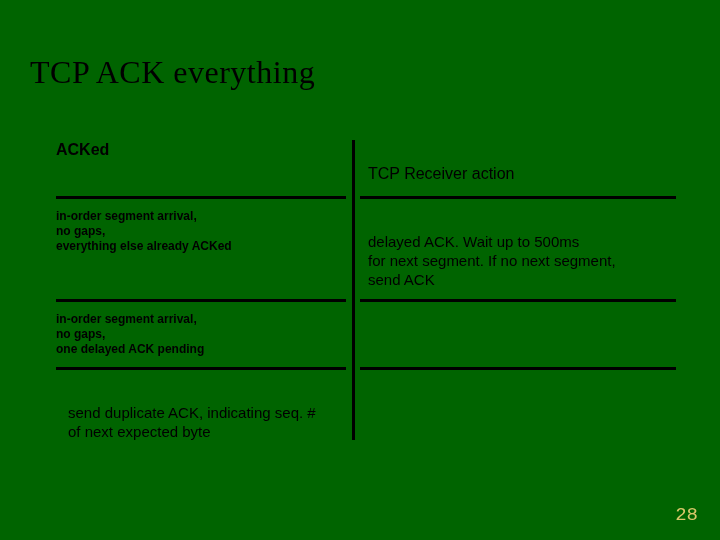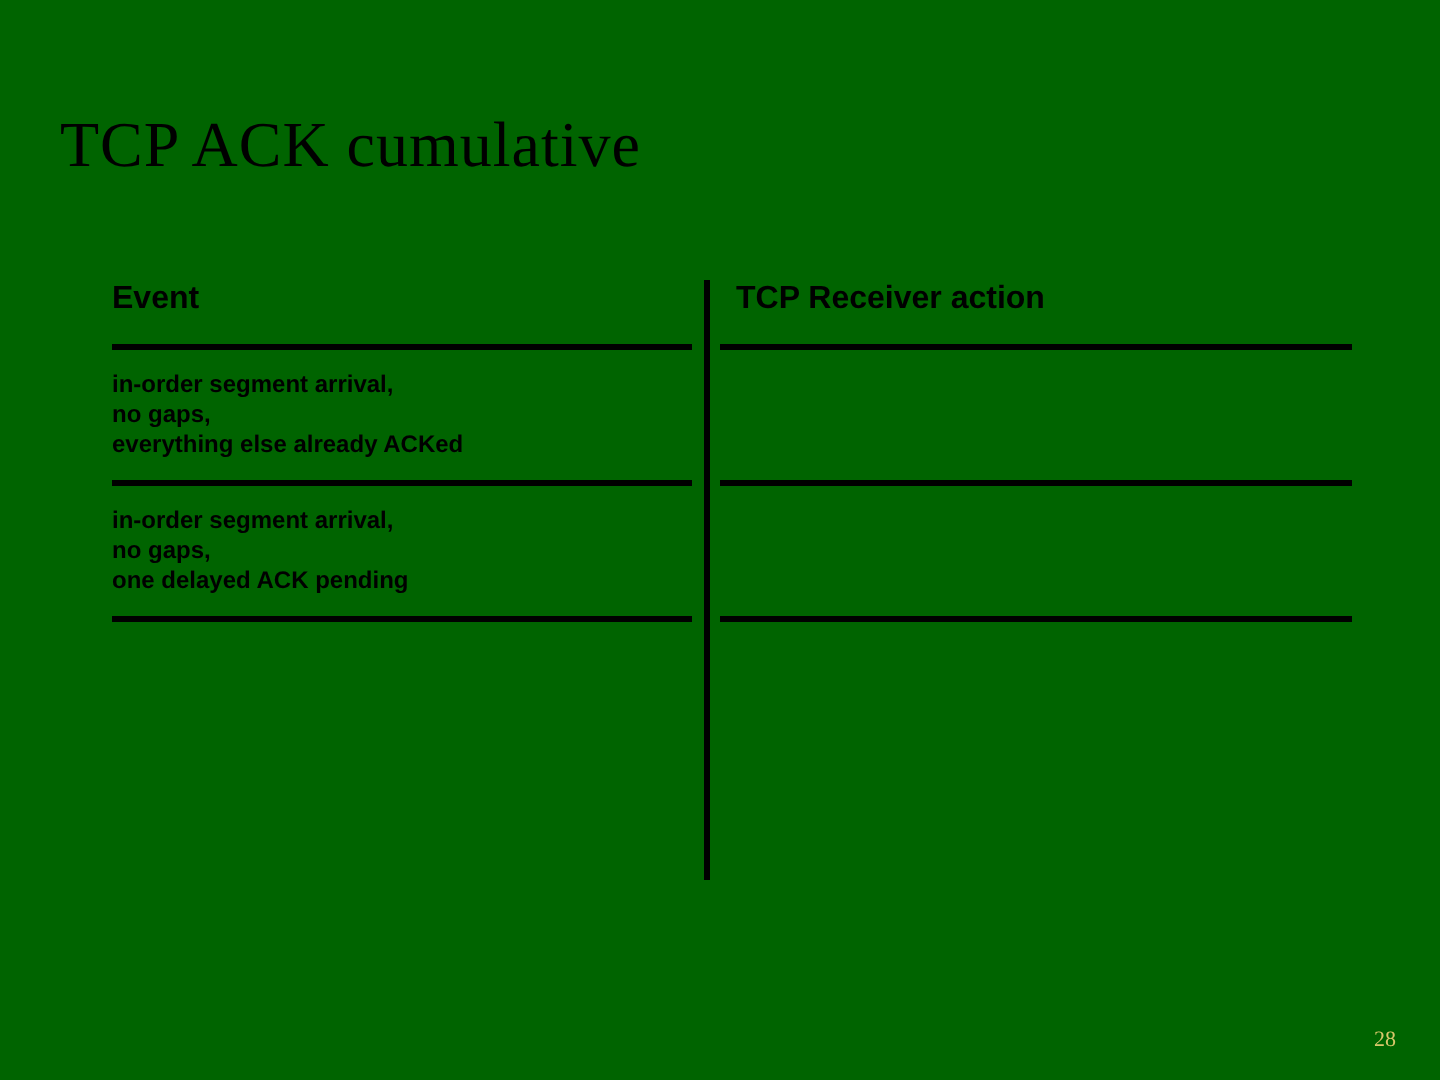--- a/index.html
+++ b/index.html
@@ -34,21 +34,22 @@
     padding: 10px 10px 10px 0;
     font-size: 12px;
     line-height: 1.25;
     font-weight: bold;
   }
   .cell-r {
     width: 320px;
     padding: 10px 0 10px 12px;
     font-size: 15px;
     line-height: 1.25;
-    font-weight: bold;
+    font-weight: normal;
+    margin-top: 24px;
   }
   .hdr .cell-l, .hdr .cell-r {
     font-size: 16px;
     padding-top: 0;
     padding-bottom: 12px;
   }
   .hrule {
     height: 3px;
     position: relative;
   }
@@ -67,45 +68,47 @@
     left: 352px;
     width: 3px;
     height: 300px;
     background: #000;
   }
   .pagenum {
     position: absolute;
     right: 22px;
     bottom: 14px;
     color: #d9c76a;
-    font-family: Liberation Serif, serif;
-    font-size: 11px;
+    font-family: Liberation Mono, monospace;
+    font-size: 19px;
   }
 </style>
 </head>
 <body>
 
-<h1 class="title">TCP ACK cumulative</h1>
+<h1 class="title">TCP ACK everything</h1>
 
 <div class="vline"></div>
 
 <div class="table">
   <div class="row hdr">
-    <div class="cell-l">Event</div>
+    <div class="cell-l">ACKed</div>
     <div class="cell-r">TCP Receiver action</div>
   </div>
   <div class="hrule"></div>
 
   <div class="row">
     <div class="cell-l">in-order segment arrival,<br>no gaps,<br>everything else already ACKed</div>
+    <div class="cell-r">delayed ACK. Wait up to 500ms<br>for next segment. If no next segment,<br>send ACK</div>
   </div>
   <div class="hrule"></div>
 
   <div class="row">
     <div class="cell-l">in-order segment arrival,<br>no gaps,<br>one delayed ACK pending</div>
   </div>
   <div class="hrule"></div>
 
   <div class="row">
+    <div class="cell-r">send duplicate ACK, indicating seq. #<br>of next expected byte</div>
   </div>
 </div>
 
 <div class="pagenum">28</div>
 
 </body></html>

